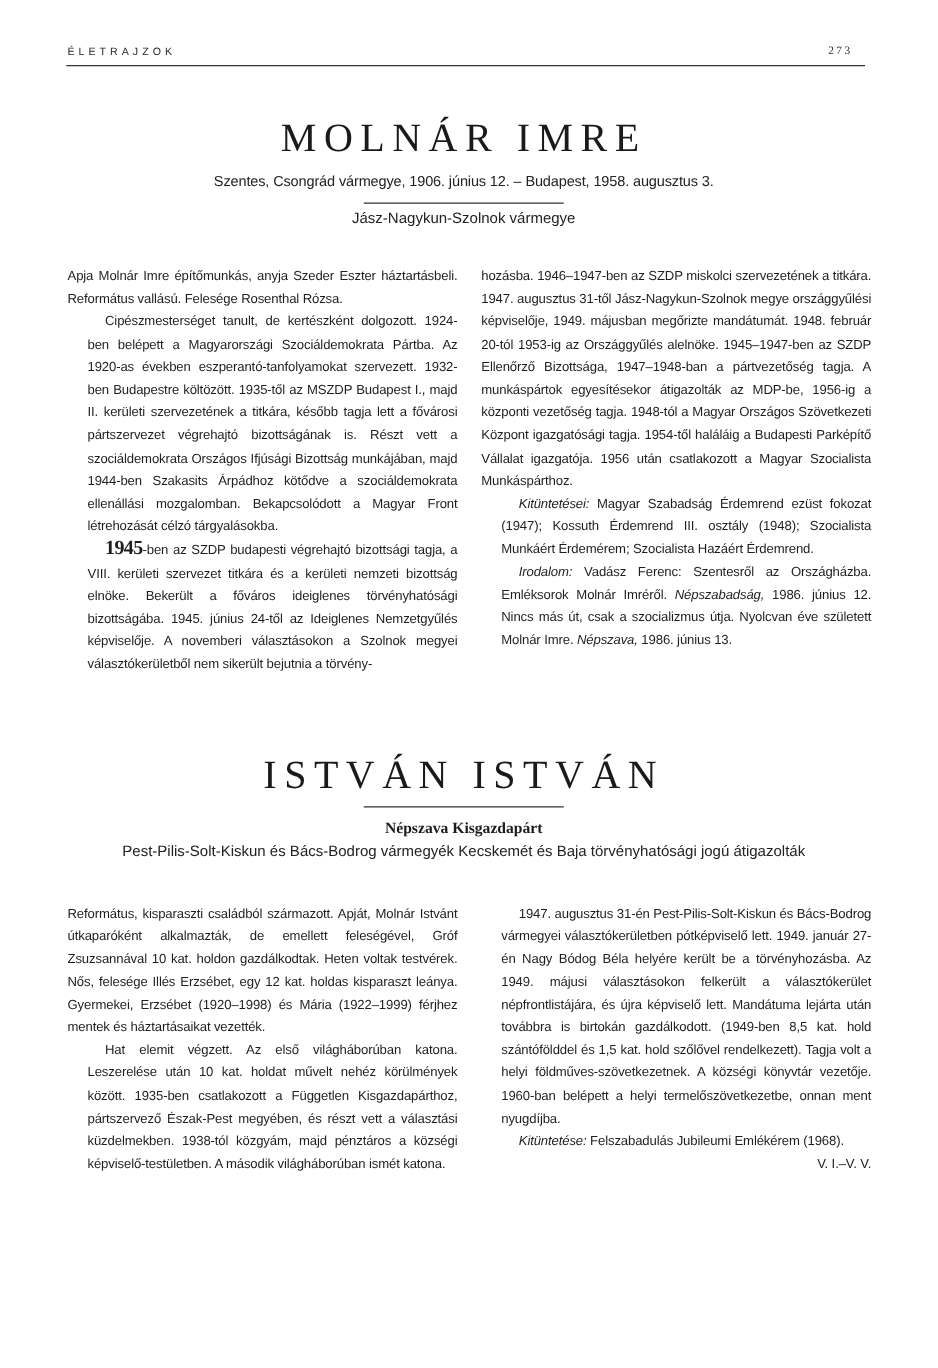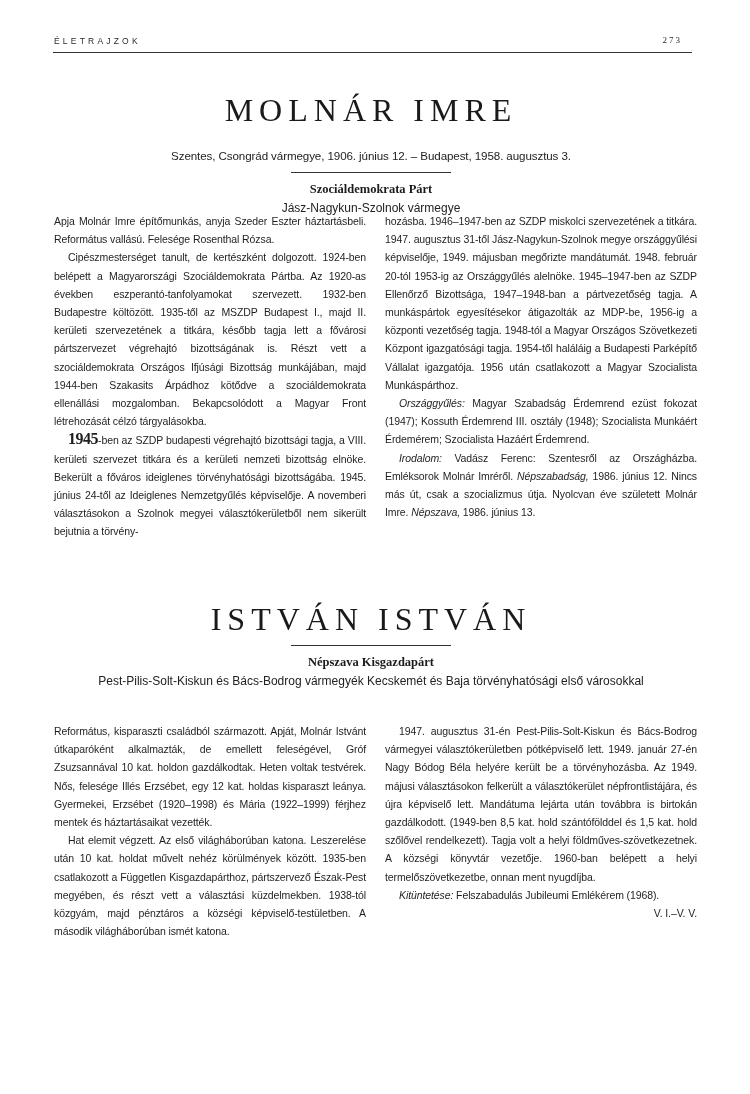--- a/index.html
+++ b/index.html
@@ -4,65 +4,64 @@
 <style>
   html, body { margin: 0; padding: 0; background: #ffffff; }
   body { width: 750px; height: 1094px; position: relative; overflow: hidden;
          font-family: "Liberation Sans", "DejaVu Sans", sans-serif; color: #1c1c1c; }
   .running-head { position: absolute; left: 54px; top: 36px; font-size: 8.5px; letter-spacing: 3.2px; color: #2a2a2a; }
   .page-number { position: absolute; right: 68px; top: 35px; font-size: 9px; letter-spacing: 2px; color: #2a2a2a; font-family: "Liberation Serif", serif; }
   .head-rule { position: absolute; left: 53px; right: 58px; top: 52px; height: 0; border-top: 1.4px solid #333; }
   .entry { position: absolute; left: 0; width: 742px; }
   .name { text-align: center; font-family: "Liberation Serif", "DejaVu Serif", serif; font-size: 32px;
           letter-spacing: 6px; font-weight: normal; margin: 0; color: #1a1a1a; line-height: 36px; }
-  .dates { text-align: center; font-size: 11.6px; margin-top: 20px; letter-spacing: -0.1px; color: #222; line-height: 16px; }
+  .dates { text-align: center; font-size: 11.6px; margin-top: 10px; letter-spacing: -0.1px; color: #222; line-height: 16px; }
   .short-rule { width: 160px; margin: 8px auto 0 auto; border-top: 1.3px solid #333; }
   .party { text-align: center; font-family: "Liberation Serif", serif; font-weight: bold; font-size: 12.5px; margin-top: 8px; line-height: 16px; }
   .district { text-align: center; font-size: 12px; margin-top: 3px; line-height: 16px; color: #222; }
   .cols { position: absolute; left: 54px; width: 643px; display: flex; justify-content: space-between; }
   .col { width: 312px; font-size: 10.5px; line-height: 18.2px; text-align: justify; color: #1e1e1e; letter-spacing: -0.1px; }
   .col p { margin: 0; }
-  .col p.indent { text-indent: 14px; }
+  .col p.indent { text-indent: 14px; margin-left: 16px; }
   .col .ital { font-style: italic; }
   .bignum { font-family: "Liberation Serif", serif; font-weight: bold; font-size: 16px; letter-spacing: -0.5px; }
   .signature { text-align: right; }
 </style>
 </head>
 <body>
 
 <div class="running-head">ÉLETRAJZOK</div>
 <div class="page-number">273</div>
 <div class="head-rule"></div>
 
 <section class="entry" style="top:92px;">
   <h1 class="name">MOLNÁR IMRE</h1>
   <div class="dates">Szentes, Csongrád vármegye, 1906. június 12. – Budapest, 1958. augusztus 3.</div>
   <div class="short-rule"></div>
-  <div class="party">Szociáldemokrata Párt</div>
   <div class="district">Jász-Nagykun-Szolnok vármegye</div>
 </section>
 
 <div class="cols" style="top:212px;">
   <div class="col">
     <p>Apja Molnár Imre építőmunkás, anyja Szeder Eszter háztartásbeli. Református vallású. Felesége Rosenthal Rózsa.</p>
     <p class="indent">Cipészmesterséget tanult, de kertészként dolgozott. 1924-ben belépett a Magyarországi Szociáldemokrata Pártba. Az 1920-as években eszperantó-tanfolyamokat szervezett. 1932-ben Budapestre költözött. 1935-től az MSZDP Budapest I., majd II. kerületi szervezetének a titkára, később tagja lett a fővárosi pártszervezet végrehajtó bizottságának is. Részt vett a szociáldemokrata Országos Ifjúsági Bizottság munkájában, majd 1944-ben Szakasits Árpádhoz kötődve a szociáldemokrata ellenállási mozgalomban. Bekapcsolódott a Magyar Front létrehozását célzó tárgyalásokba.</p>
     <p class="indent"><span class="bignum">1945</span><span>-ben az SZDP budapesti végrehajtó bizottsági tagja, a VIII. kerületi szervezet titkára és a kerületi nemzeti bizottság elnöke. Bekerült a főváros ideiglenes törvényhatósági bizottságába. 1945. június 24-től az Ideiglenes Nemzetgyűlés képviselője. A novemberi választásokon a Szolnok megyei választókerületből nem sikerült bejutnia a törvény-</span></p>
   </div>
   <div class="col">
     <p>hozásba. 1946–1947-ben az SZDP miskolci szervezetének a titkára. 1947. augusztus 31-től Jász-Nagykun-Szolnok megye országgyűlési képviselője, 1949. májusban megőrizte mandátumát. 1948. február 20-tól 1953-ig az Országgyűlés alelnöke. 1945–1947-ben az SZDP Ellenőrző Bizottsága, 1947–1948-ban a pártvezetőség tagja. A munkáspártok egyesítésekor átigazolták az MDP-be, 1956-ig a központi vezetőség tagja. 1948-tól a Magyar Országos Szövetkezeti Központ igazgatósági tagja. 1954-től haláláig a Budapesti Parképítő Vállalat igazgatója. 1956 után csatlakozott a Magyar Szocialista Munkáspárthoz.</p>
-    <p class="indent"><span class="ital">Országgyűlés:</span><span> Magyar Szabadság Érdemrend ezüst fokozat (1947); Kossuth Érdemrend III. osztály (1948); Szocialista Munkáért Érdemérem; Szocialista Hazáért Érdemrend.</span></p>
+    <p class="indent"><span class="ital">Kitüntetései:</span><span> Magyar Szabadság Érdemrend ezüst fokozat (1947); Kossuth Érdemrend III. osztály (1948); Szocialista Munkáért Érdemérem; Szocialista Hazáért Érdemrend.</span></p>
     <p class="indent"><span class="ital">Irodalom:</span><span> Vadász Ferenc: Szentesről az Országházba. Emléksorok Molnár Imréről. </span><span class="ital">Népszabadság,</span><span> 1986. június 12. Nincs más út, csak a szocializmus útja. Nyolcvan éve született Molnár Imre. </span><span class="ital">Népszava,</span><span> 1986. június 13.</span></p>
   </div>
 </div>
 
 <section class="entry" style="top:601px;">
   <h1 class="name">ISTVÁN ISTVÁN</h1>
   <div class="short-rule"></div>
   <div class="party">Népszava Kisgazdapárt</div>
-  <div class="district">Pest-Pilis-Solt-Kiskun és Bács-Bodrog vármegyék Kecskemét és Baja törvényhatósági első városokkal</div>
+  <div class="district">Pest-Pilis-Solt-Kiskun és Bács-Bodrog vármegyék Kecskemét és Baja törvényhatósági jogú átigazolták</div>
 </section>
 
 <div class="cols" style="top:722px;">
   <div class="col">
     <p>Református, kisparaszti családból származott. Apját, Molnár Istvánt útkaparóként alkalmazták, de emellett feleségével, Gróf Zsuzsannával 10 kat. holdon gazdálkodtak. Heten voltak testvérek. Nős, felesége Illés Erzsébet, egy 12 kat. holdas kisparaszt leánya. Gyermekei, Erzsébet (1920–1998) és Mária (1922–1999) férjhez mentek és háztartásaikat vezették.</p>
     <p class="indent">Hat elemit végzett. Az első világháborúban katona. Leszerelése után 10 kat. holdat művelt nehéz körülmények között. 1935-ben csatlakozott a Független Kisgazdapárthoz, pártszervező Észak-Pest megyében, és részt vett a választási küzdelmekben. 1938-tól közgyám, majd pénztáros a községi képviselő-testületben. A második világháborúban ismét katona.</p>
   </div>
   <div class="col">
     <p class="indent">1947. augusztus 31-én Pest-Pilis-Solt-Kiskun és Bács-Bodrog vármegyei választókerületben pótképviselő lett. 1949. január 27-én Nagy Bódog Béla helyére került be a törvényhozásba. Az 1949. májusi választásokon felkerült a választókerület népfrontlistájára, és újra képviselő lett. Mandátuma lejárta után továbbra is birtokán gazdálkodott. (1949-ben 8,5 kat. hold szántófölddel és 1,5 kat. hold szőlővel rendelkezett). Tagja volt a helyi földműves-szövetkezetnek. A községi könyvtár vezetője. 1960-ban belépett a helyi termelőszövetkezetbe, onnan ment nyugdíjba.</p>
     <p class="indent"><span class="ital">Kitüntetése:</span><span> Felszabadulás Jubileumi Emlékérem (1968).</span></p>

